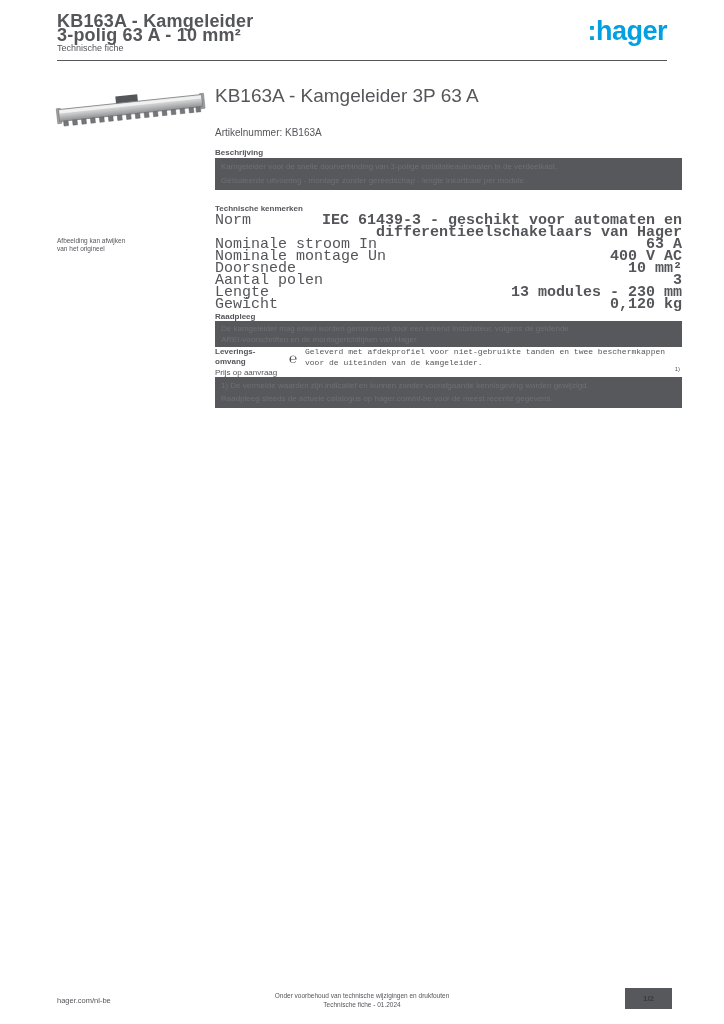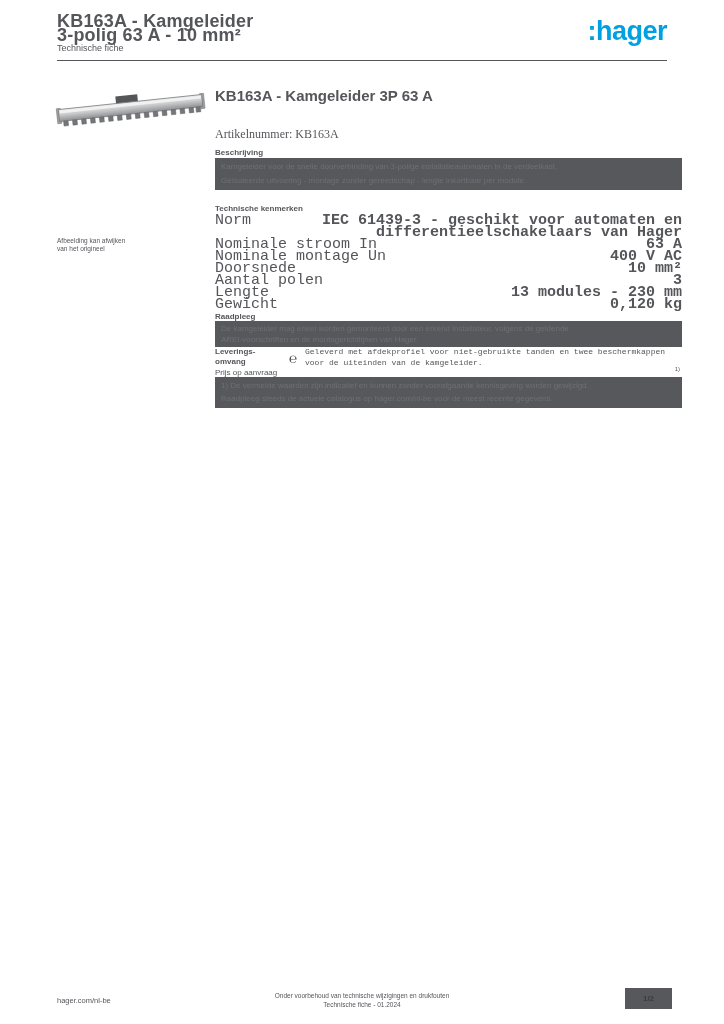--- a/index.html
+++ b/index.html
@@ -17,22 +17,22 @@
   .header-doc-type { font-size:9px; line-height:13px; }
   .logo { position:absolute; right:57px; top:16px; font-size:27px; font-weight:bold; color:#00a0e1; letter-spacing:-0.5px; }
   .header-rule { position:absolute; left:57px; top:60px; width:610px; height:1px; background:#55565a; }
 
   
   .product-photo { position:absolute; left:55px; top:86px; width:152px; height:48px; }
   .photo-note { position:absolute; left:57px; top:237px; font-size:6.5px; line-height:7.5px; color:#55565a; }
 
   
   .main { position:absolute; left:215px; top:0; width:467px; }
-  .main-title { position:absolute; top:86px; left:0; font-size:15px; font-weight:bold; line-height:20px; }
-  .ref-line { position:absolute; top:127px; left:0; font-size:12px;font-family:Liberation Serif, serif; }
+  .main-title { position:absolute; top:86px; left:0; font-size:19px; font-weight:normal; line-height:20px; }
+  .ref-line { position:absolute; top:127px; left:0; font-size:10px; }
   .sec-label { position:absolute; left:0; font-size:8px; font-weight:bold; }
   .lbl-description { top:148px; }
   .lbl-specs { top:204px; }
   .lbl-remark { top:312px; }
   .band { position:absolute; left:0; width:467px; background:#57585c; color:#6e6f73; font-size:8px; padding:2px 6px; }
   .band-description { top:158px; height:32px; line-height:14px; }
   .band-remark { top:321px; height:26px; line-height:11px; }
   .band-footnote { top:377px; height:31px; line-height:13px; }
   .specs-table { position:absolute; top:215px; left:0; width:467px; }
   .spec-row { display:flex; justify-content:space-between; font-size:15px; line-height:12px;font-family:Liberation Mono, monospace; }

